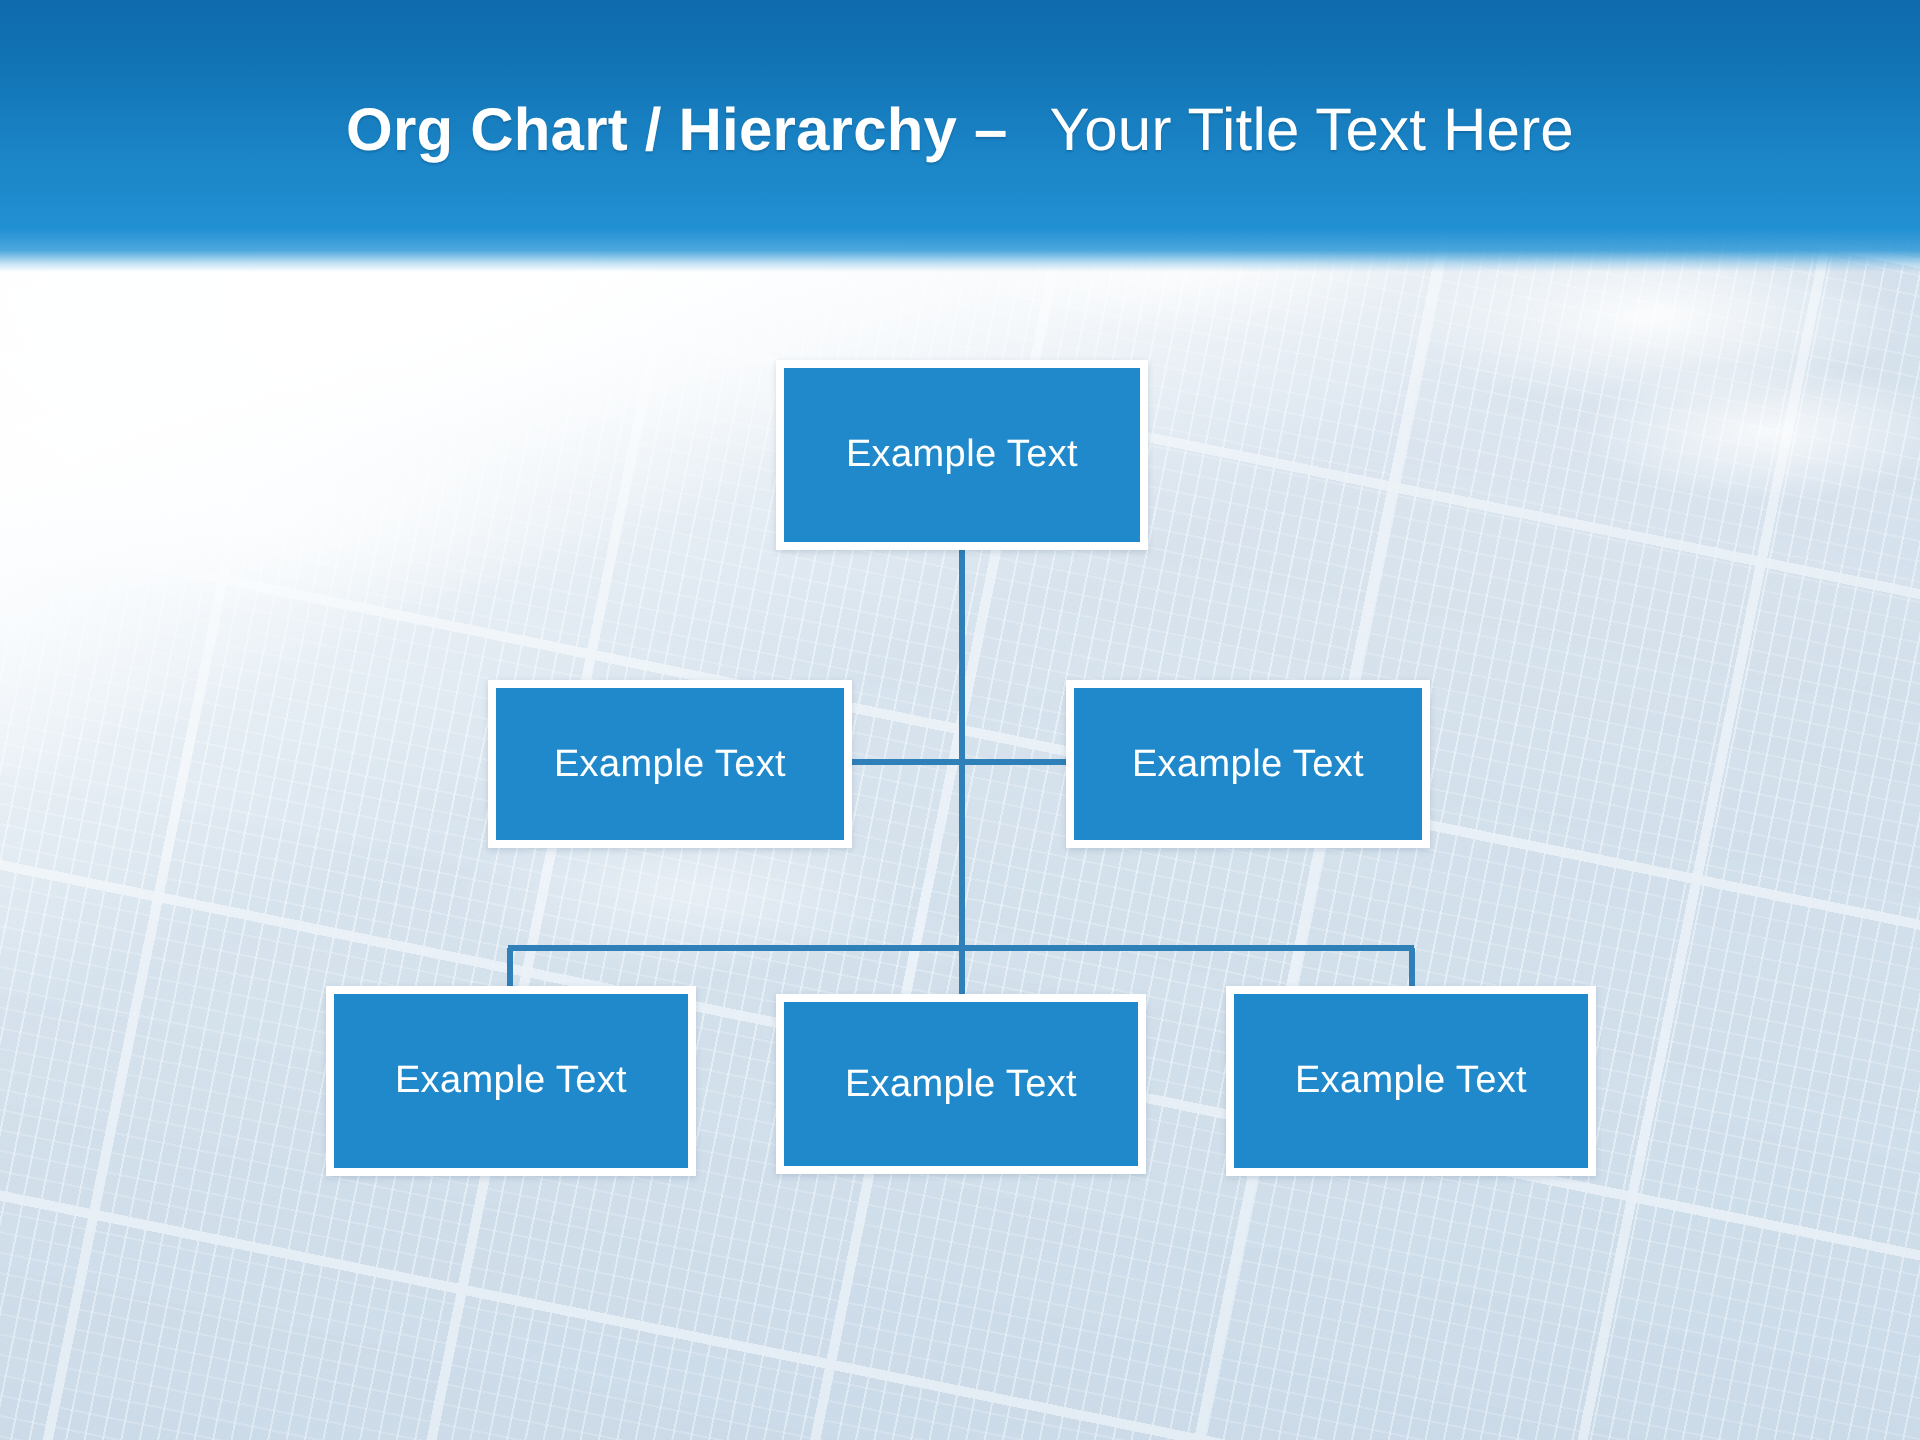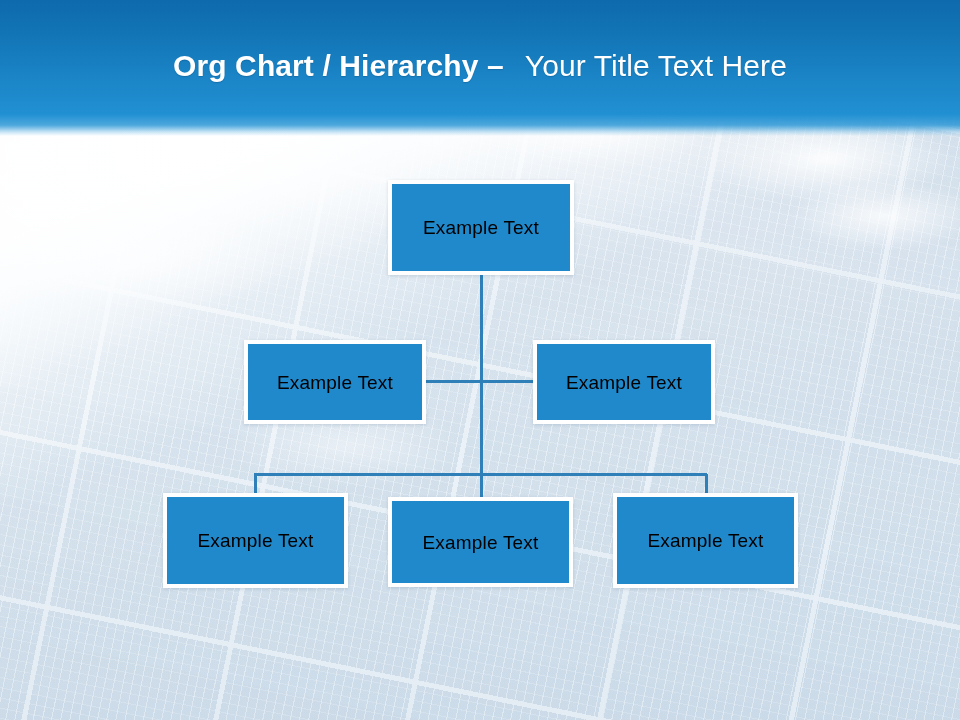--- a/index.html
+++ b/index.html
@@ -141,21 +141,21 @@
 
   
   .node {
     position: absolute;
     box-sizing: border-box;
     background: #2089cc;
     border: 4px solid #ffffff;
     display: flex;
     align-items: center;
     justify-content: center;
-    color: #000000;
+    color: #ffffff;
     font-size: 19px;
     font-weight: normal;
     letter-spacing: 0.2px;
     box-shadow: 0 1px 3px rgba(30,70,105,0.16);
   }
   .node-label {
     display: block;
     line-height: 1;
   }
 </style>

